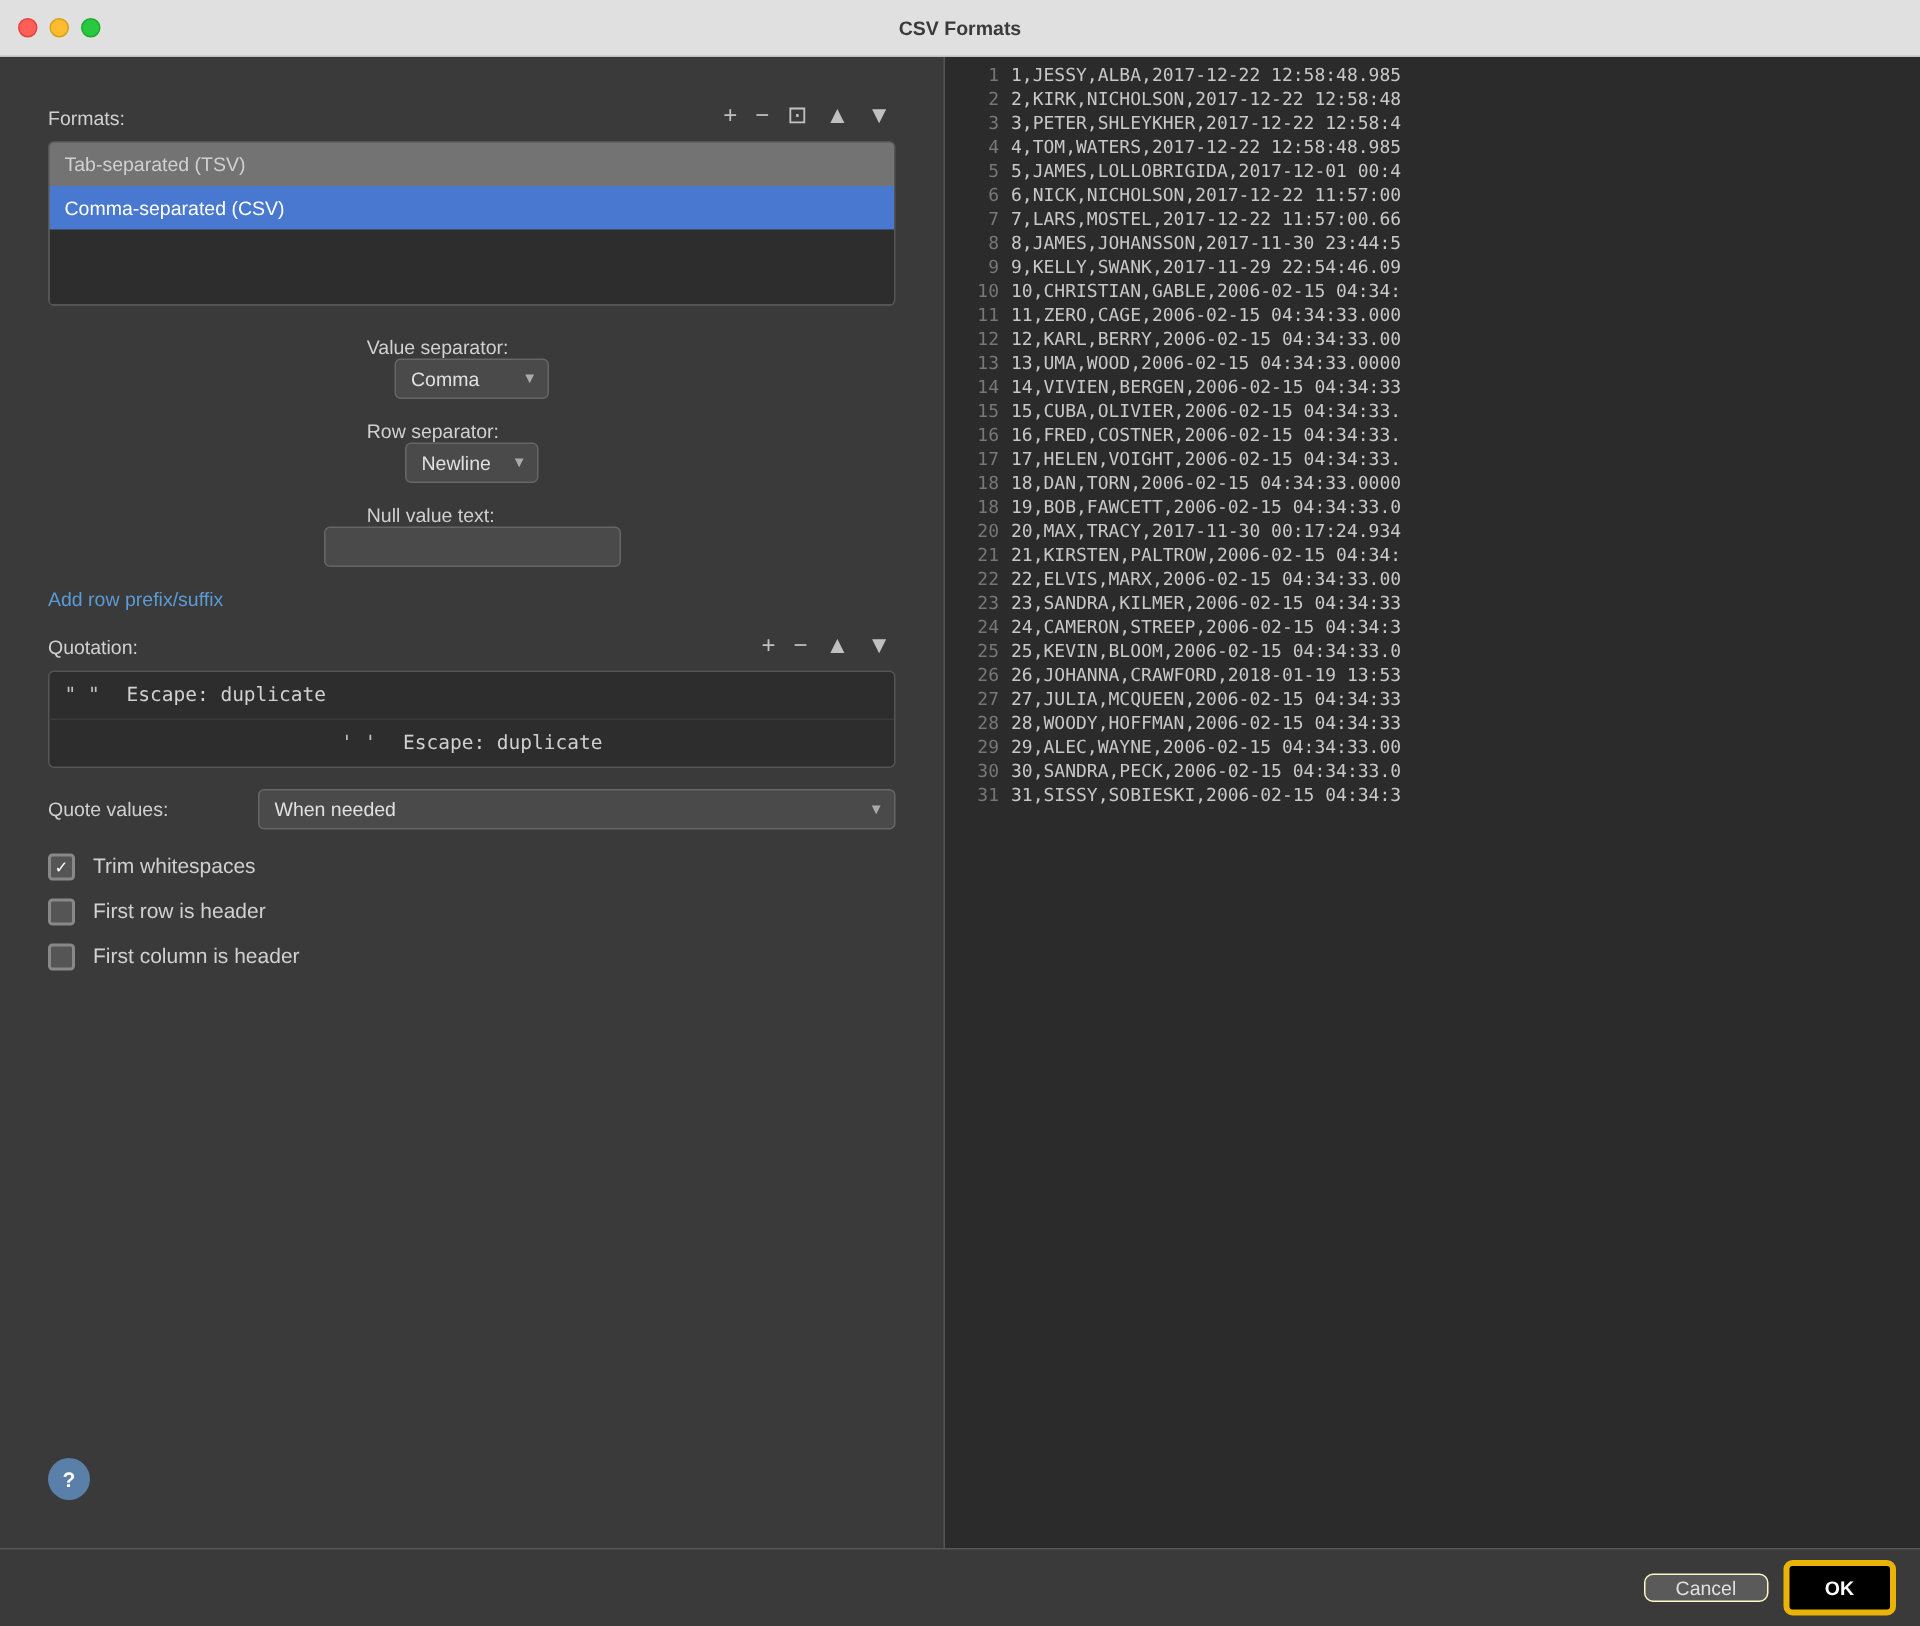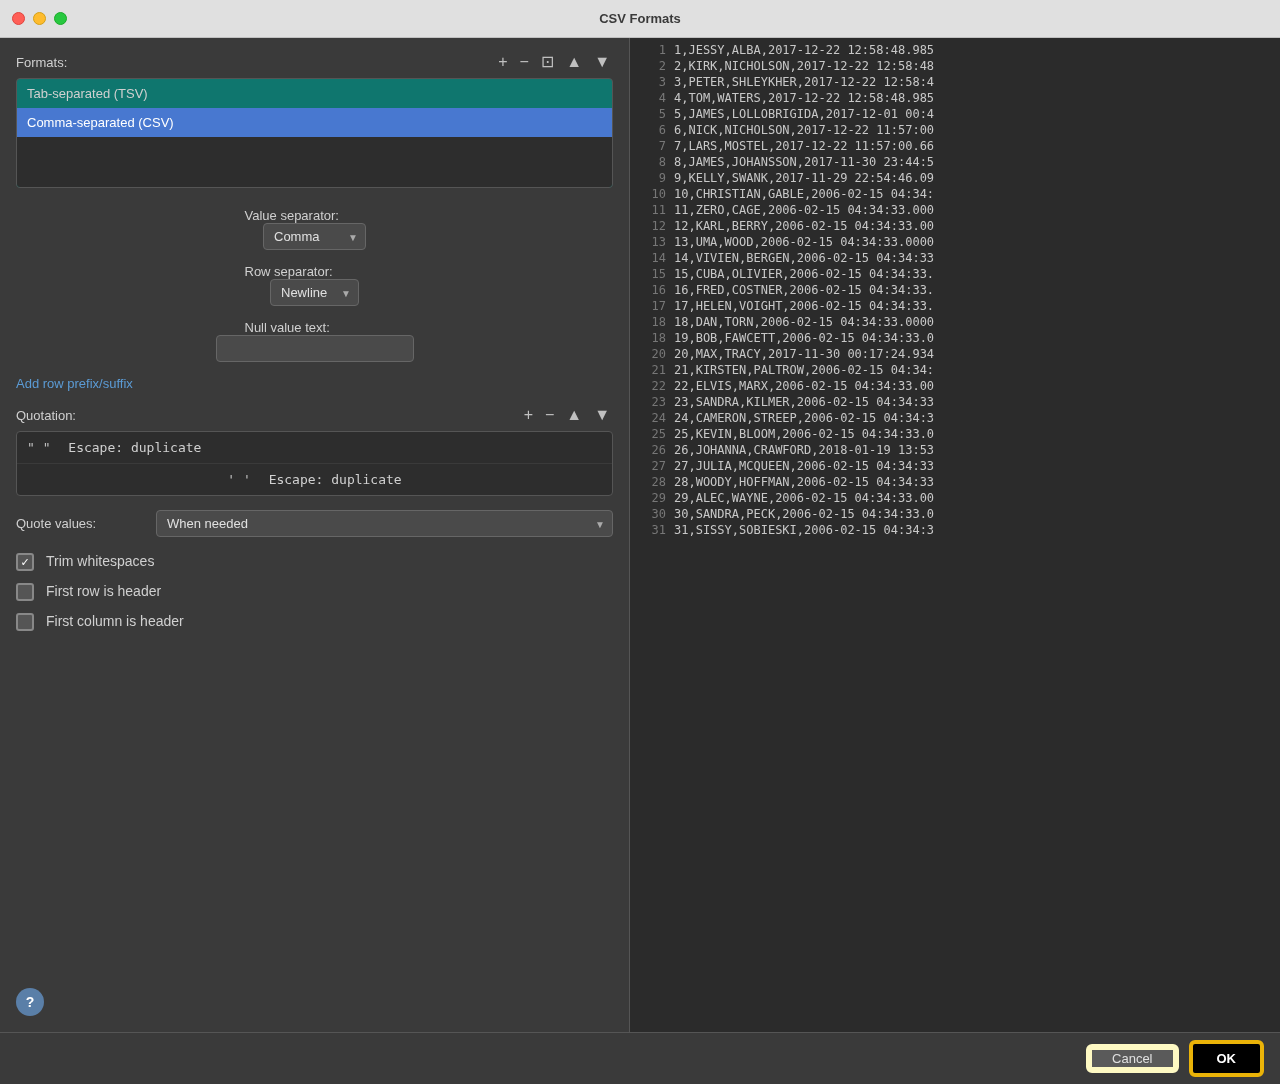--- a/index.html
+++ b/index.html
@@ -54,21 +54,21 @@
       display: flex;
       flex: 1;
       overflow: hidden;
       background: #3a3a3a;
     }
 
     
     .left-panel {
       width: 630px;
       background: #3a3a3a;
-      padding: 16px;
+      padding: 32px;
       display: flex;
       flex-direction: column;
       gap: 0;
       flex-shrink: 0;
       border-right: 1px solid #555;
     }
 
     
     .section-header {
       display: flex;
@@ -90,21 +90,21 @@
       font-size: 16px;
       cursor: pointer;
       background: none;
       border: none;
       padding: 0 3px;
       line-height: 1;
     }
 
     .formats-list {
       border: 1px solid #555;
-      background: #0f766e;
+      background: #737373;
       border-radius: 4px;
       overflow: hidden;
       margin-bottom: 20px;
     }
     .format-item {
       padding: 7px 10px;
       color: #d0d0d0;
       cursor: pointer;
       font-size: 13px;
     }
@@ -306,21 +306,21 @@
       display: flex;
       align-items: center;
       justify-content: flex-end;
       padding: 0 16px;
       gap: 10px;
       border-top: 1px solid #555;
       flex-shrink: 0;
     }
     .btn-cancel {
       background: #5a5a5a;
-      border: 6px solid #fef9c3;
+      border: 1px solid #fef9c3;
       color: #e0e0e0;
       padding: 1px 20px;
       border-radius: 6px;
       font-size: 13px;
       cursor: pointer;
     }
     .btn-ok {
       background: #000000;
       border: 4px solid #eab308;
       color: #ffffff;

